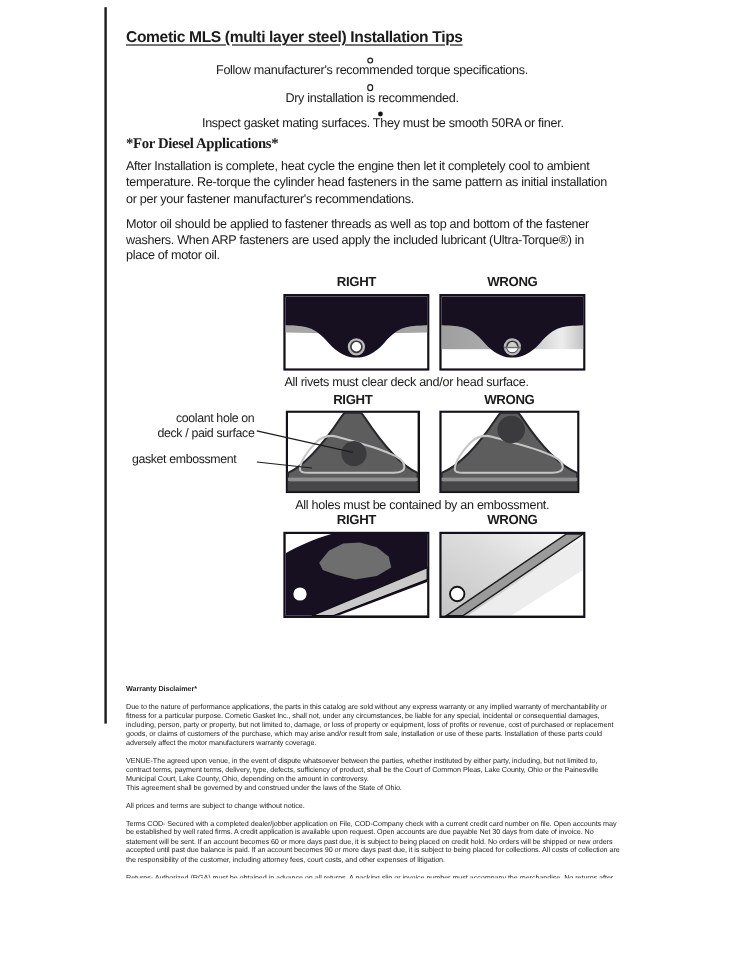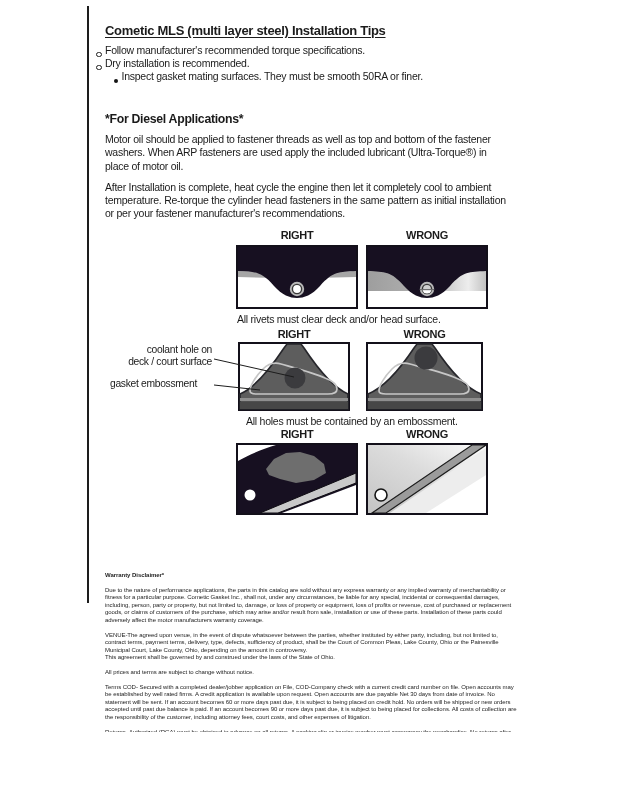--- a/index.html
+++ b/index.html
@@ -10,27 +10,27 @@
   }
   .vrule { position:absolute; left:87px; top:6px; width:1.5px; height:597px; background:#1d1d1d; }
 
   .title {
     position:absolute; left:105px; top:23px; width:430px;
     font-size:13px; font-weight:bold; letter-spacing:-0.3px;
     text-decoration:underline; text-underline-offset:2px;
   }
 
   .bullets { position:absolute; left:96px; top:44px; width:428px; }
-  .b-row { display:flex; align-items:flex-end; font-size:10.5px; letter-spacing:-0.25px; line-height:13px; }
+  .b-row { display:flex; align-items:center; font-size:10.5px; letter-spacing:-0.25px; line-height:13px;flex-direction:column; }
   .b-row .mk-open { flex:none; width:3.5px; height:3.5px; border:1px solid #1f1f1f; border-radius:50%; margin:3.8px 3.5px 0 0; }
   .b-sub { margin-left:18px; }
   .b-sub .mk-fill { flex:none; width:4px; height:4px; background:#141414; border-radius:50%; margin:4.2px 3.5px 0 0; }
 
   .diesel { position:absolute; left:105px; top:113px; width:404px; font-size:10.5px; letter-spacing:-0.25px; line-height:13.2px; }
-  .diesel .d-head { font-size:12.3px; font-weight:bold; letter-spacing:-0.3px; margin:0 0 7px 0; }
+  .diesel .d-head { font-size:12.3px; font-weight:bold; letter-spacing:-0.3px; margin:0 0 7px 0;font-family:Liberation Serif, serif; }
   .diesel p { margin:0 0 8px 0; }
 
   .dg-label { position:absolute; text-align:center; font-weight:bold; font-size:11px; letter-spacing:-0.3px; }
   .dg-box { position:absolute; line-height:0; }
   .dg-caption { position:absolute; font-size:10.5px; letter-spacing:-0.25px; line-height:12.5px; }
   .side-label { position:absolute; text-align:right; font-size:10.3px; letter-spacing:-0.3px; line-height:11.5px; }
 
   .leader-overlay { position:absolute; left:0; top:0; width:618px; height:800px; pointer-events:none; }
 
   .warranty { position:absolute; left:105px; top:572px; width:412px; font-size:6px; line-height:7.6px; letter-spacing:-0.05px; color:#242424; }
@@ -59,22 +59,22 @@
       <span>Dry installation is recommended.</span>
     </div>
     <div class="b-row b-sub">
       <span class="mk-fill"></span>
       <span>Inspect gasket mating surfaces.  They must be smooth 50RA or finer.</span>
     </div>
   </div>
 
   <div class="diesel">
     <div class="d-head">*For Diesel Applications*</div>
+    <p>After Installation is complete, heat cycle the engine then let it completely cool to ambient temperature. Re-torque the cylinder head fasteners in the same pattern as initial installation or per your fastener manufacturer's recommendations.</p>
     <p>Motor oil should be applied to fastener threads as well as top and bottom of the fastener washers. When ARP fasteners are used apply the included lubricant (Ultra-Torque®) in place of motor oil.</p>
-    <p>After Installation is complete, heat cycle the engine then let it completely cool to ambient temperature. Re-torque the cylinder head fasteners in the same pattern as initial installation or per your fastener manufacturer's recommendations.</p>
   </div>
 
   <div class="dg-label" style="left:236px; top:229px; width:122px;">RIGHT</div>
   <div class="dg-label" style="left:366px; top:229px; width:122px;">WRONG</div>
 
   <div class="dg-box" style="left:236px; top:245px;">
     <svg width="122" height="64" viewBox="0 0 122 64">
       <rect x="1" y="1" width="120" height="62" fill="#ffffff" stroke="#13101a" stroke-width="2"></rect>
       <path d="M2,26 L38,28 L44,33 L2,32 Z" fill="#a6a6a6"></path>
       <path d="M120,26 L84,28 L78,33 L120,32 Z" fill="#a6a6a6"></path>
@@ -104,21 +104,21 @@
     </svg>
   </div>
 
   <div class="dg-caption" style="left:237px; top:313px; width:280px;">All rivets must clear deck and/or head surface.</div>
 
   <div class="dg-label" style="left:238px; top:328px; width:112px;">RIGHT</div>
   <div class="dg-label" style="left:366px; top:328px; width:117px;">WRONG</div>
 
   <div class="side-label" style="left:108px; top:344px; width:104px;">
     <div>coolant hole on</div>
-    <div>deck / court surface</div>
+    <div>deck / paid surface</div>
   </div>
   <div class="side-label" style="left:89px; top:378px; width:108px;">
     <div>gasket embossment</div>
   </div>
 
   <div class="dg-box" style="left:238px; top:342px;">
     <svg width="112" height="69" viewBox="0 0 112 69">
       <rect x="1" y="1" width="110" height="67" fill="#ffffff" stroke="#13101a" stroke-width="2"></rect>
       <path d="M2,52 C16,46 30,30 46,6 L49,2 H63 L66,6 C82,30 96,46 110,52 L110,67 H2 Z" fill="#5d5d5d" stroke="#26262b" stroke-width="1.6"></path>
       <rect x="2" y="56" width="108" height="3" fill="#8f8f8f"></rect>

